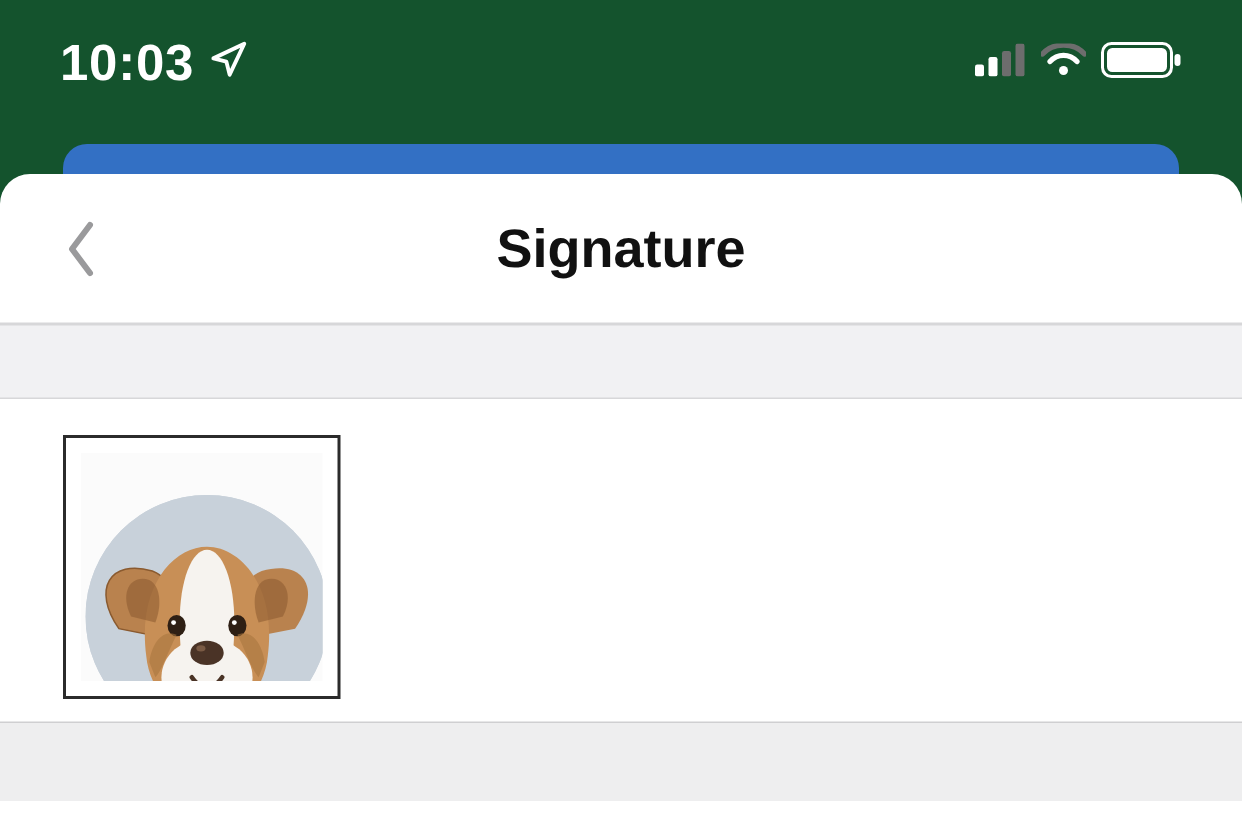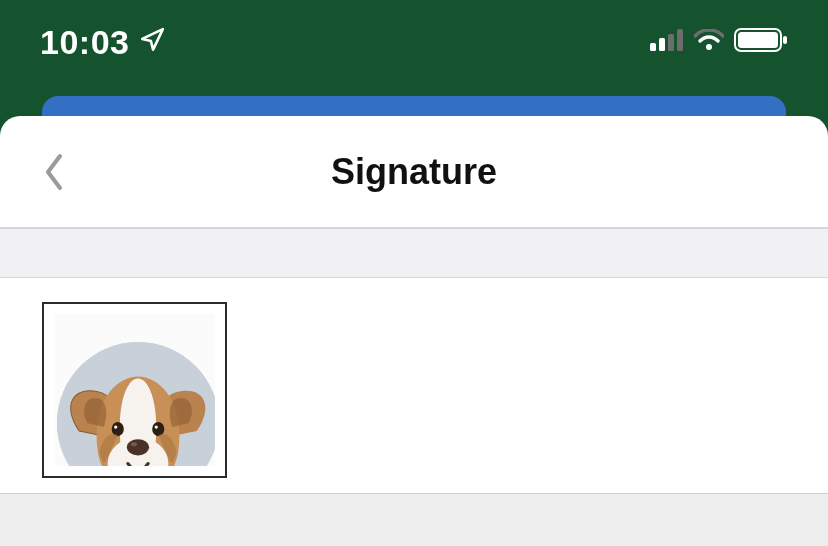--- a/index.html
+++ b/index.html
@@ -10,21 +10,21 @@
   .status-bar { display:flex; justify-content:space-between; align-items:center; height:84px; padding:0 40px; }
   .status-left { display:flex; align-items:center; gap:10px; }
   .status-time { color:#fff; font-size:34px; font-weight:700; letter-spacing:0.5px; }
   .status-right { display:flex; align-items:center; gap:10px; }
 
   
   .blue-bar { position:absolute; left:42px; right:42px; top:96px; height:40px; background:#3370c4; border-radius:16px 16px 0 0; }
 
   
   .sheet { position:absolute; top:116px; left:0; right:0; bottom:0; background:#fff; border-radius:20px 20px 0 0; }
-  .sheet-header { height:112px; display:flex; align-items:center; justify-content:center; position:relative; border-bottom:1px solid #d7d7d9; }
+  .sheet-header { height:100px; display:flex; align-items:center; justify-content:center; position:relative; border-bottom:1px solid #d7d7d9; }
   .sheet-title { font-size:36px; font-weight:700; color:#111; }
   .back-btn { position:absolute; left:34px; top:50%; transform:translateY(-50%); width:40px; height:60px; display:flex; align-items:center; justify-content:center; cursor:pointer; }
   .back-btn svg { stroke:#9a9a9c; }
 
   
   .grey-row { height:50px; background:#f1f1f3; border-top:1px solid #d7d7d9; border-bottom:1px solid #d7d7d9; }
 
   
   .content { background:#fff; height:216px; padding:24px 0 0 42px; position:relative; border-bottom:1px solid #cfcfd1; }
 

